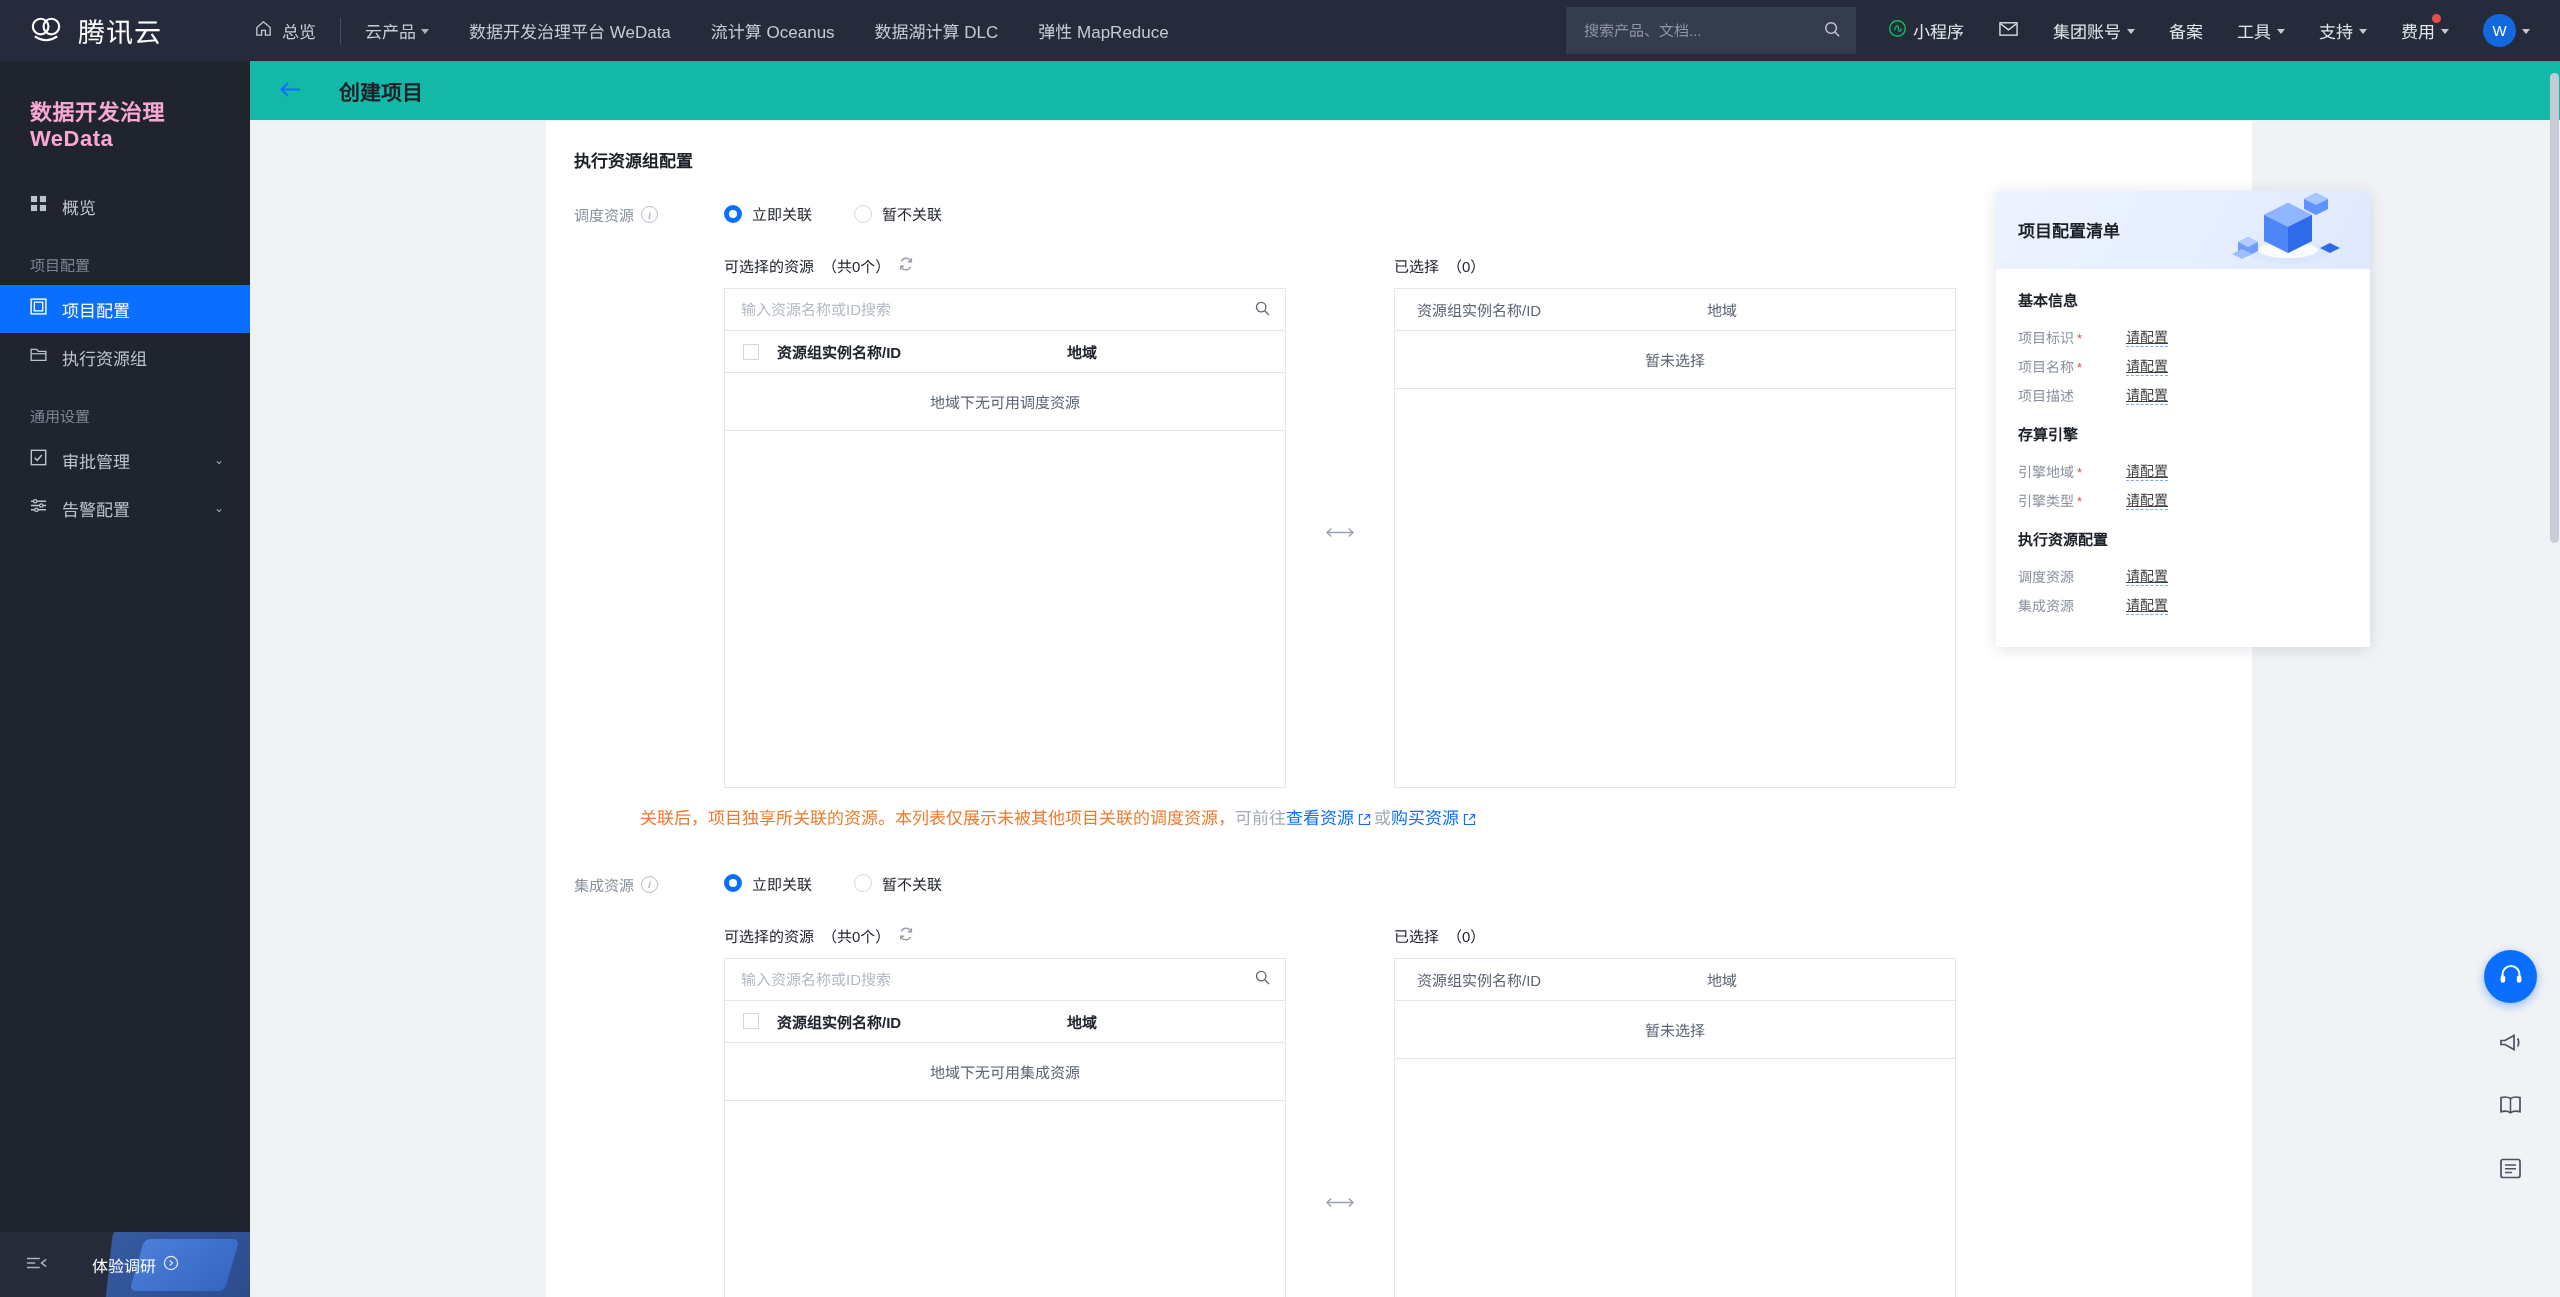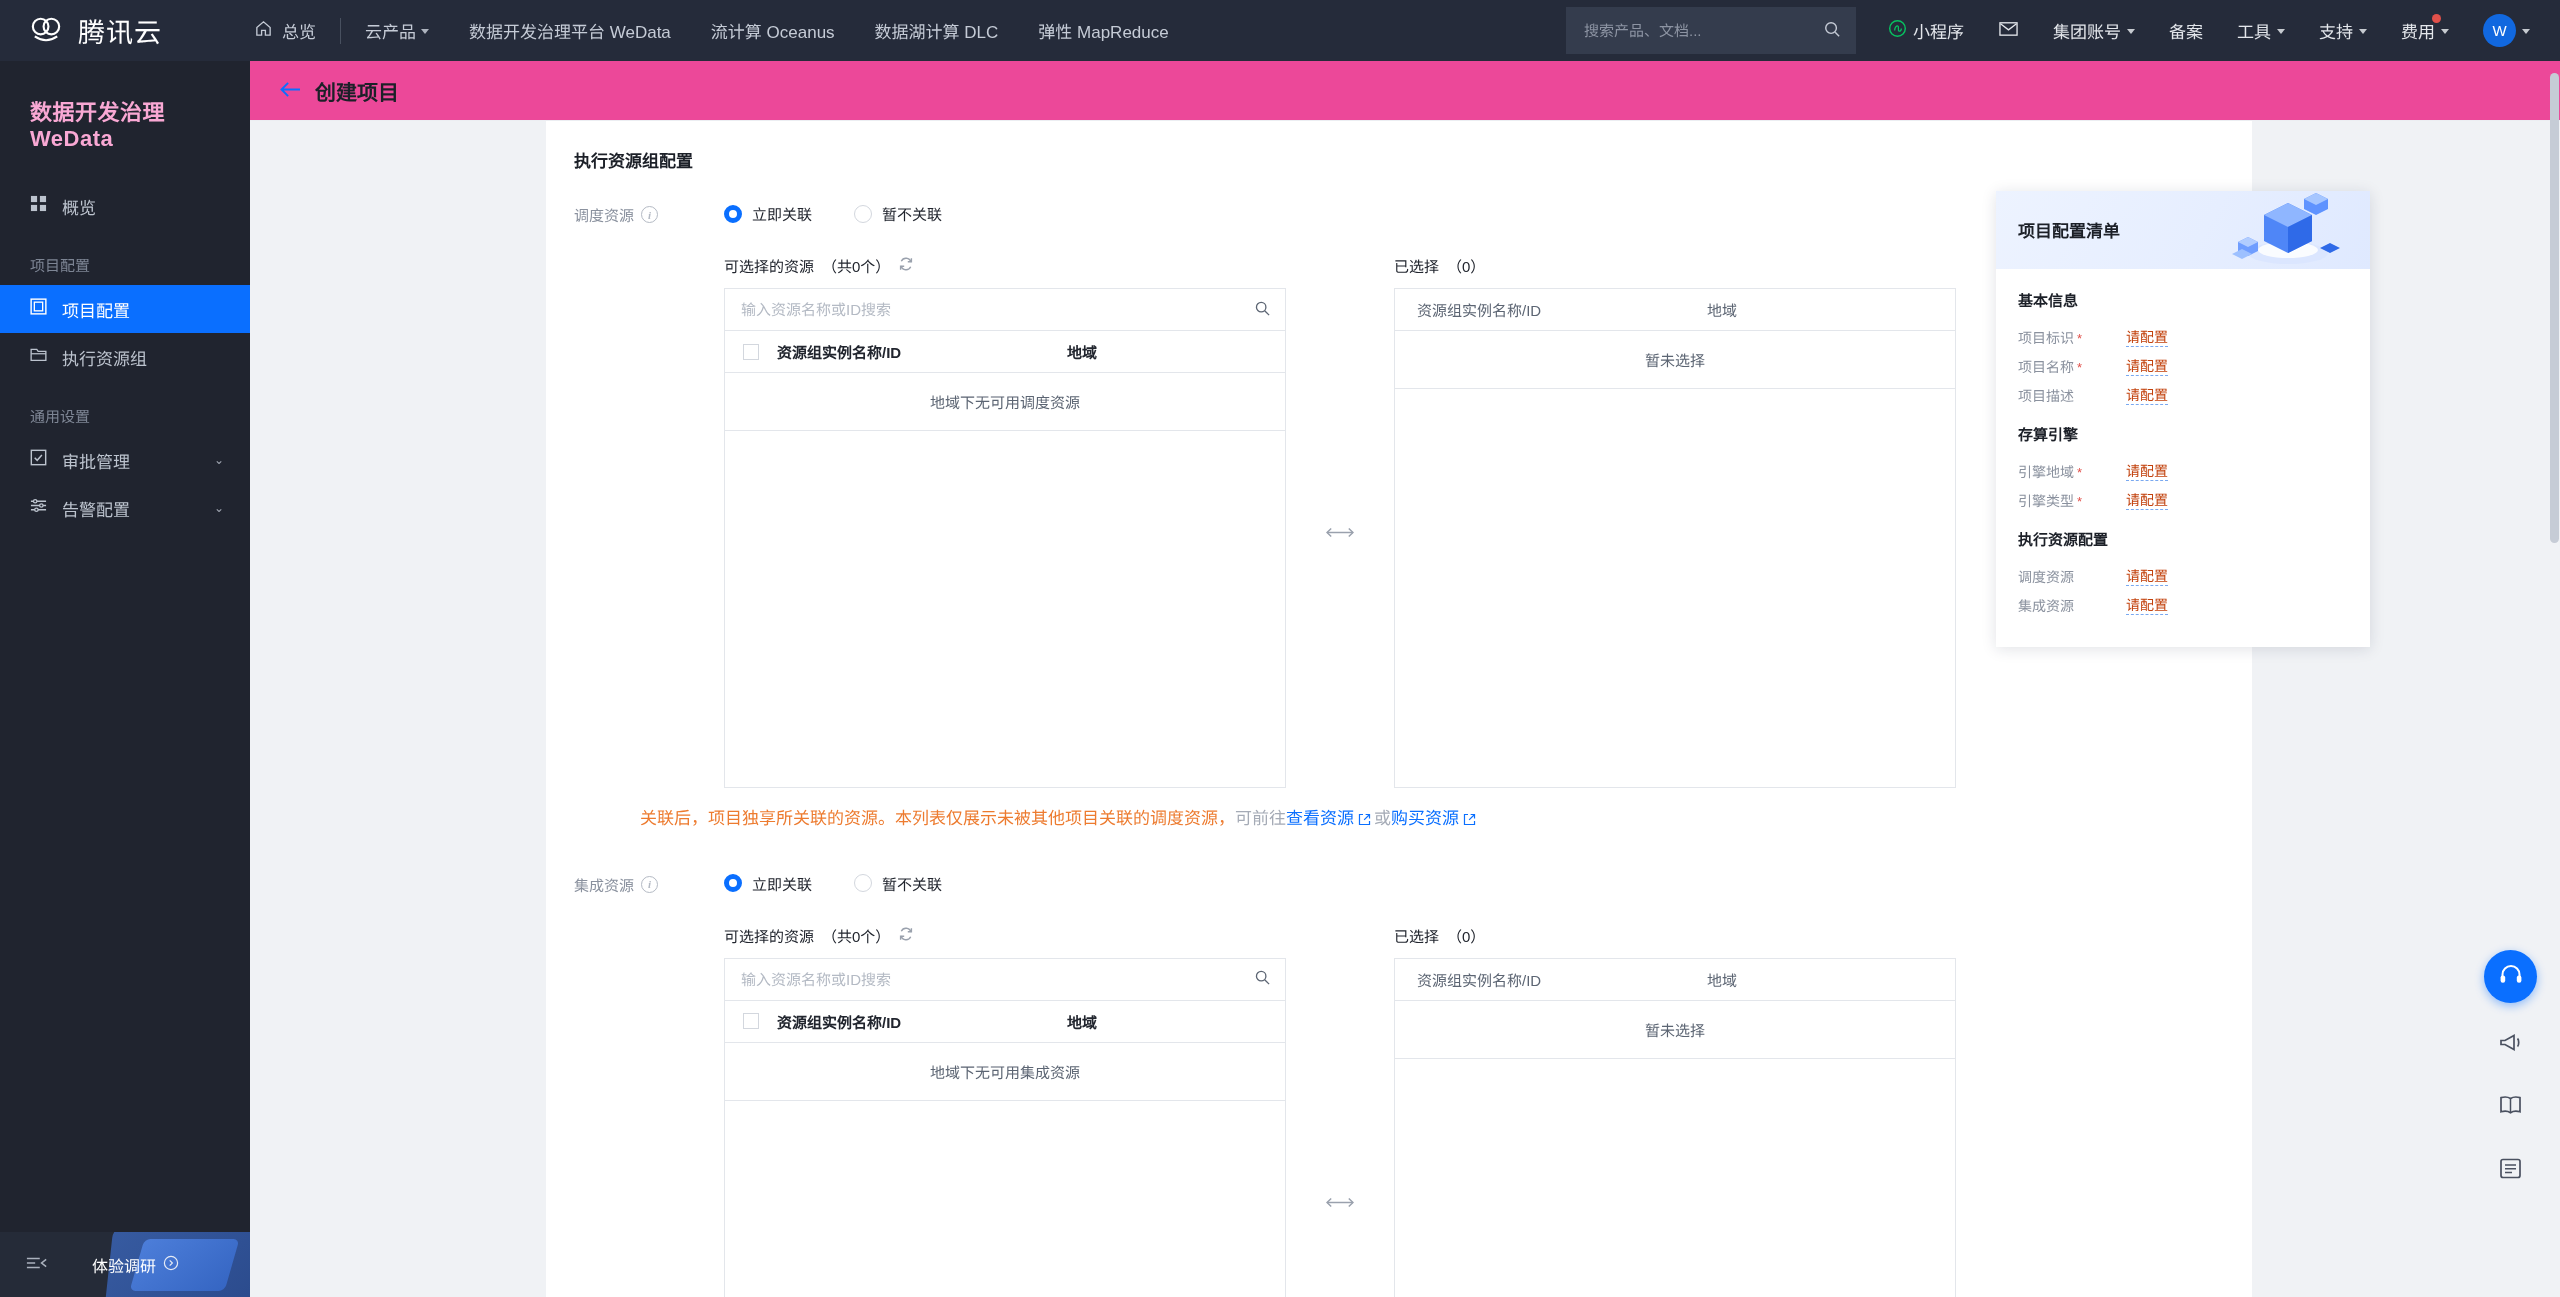--- a/index.html
+++ b/index.html
@@ -67,21 +67,21 @@
   }
   .sb-deco2{
     position:absolute; right:18px; bottom:6px; width:95px; height:52px;
     background:linear-gradient(135deg,#4f82e0,#3668c8); opacity:.9; border-radius:6px;
     transform:skewX(-16deg);
   }
 
   
   .page-head{
     position:absolute; top:61px; left:250px; width:2310px; height:60px;
-    background:#ec4899; display:flex; align-items:center; gap:12px; padding-left:28px;
+    background:#14b8a6; display:flex; align-items:center; gap:36px; padding-left:28px;
     border-bottom:1px solid #eceef2;
   }
   .back-arrow{ cursor:pointer; }
   .page-title{ font-size:21px; font-weight:bold; color:#1c2028;}
 
   
   .content{
     position:absolute; top:121px; left:250px; width:2310px; height:1176px;
     background:#f0f2f5; overflow:hidden;
   }
@@ -141,21 +141,21 @@
     position:relative; overflow:hidden;
   }
   .cl-banner-title{ position:absolute; left:22px; top:26px; font-size:17px; font-weight:bold; color:#1c2028;}
   .cube{ position:absolute; }
   .cl-body{ padding:14px 22px 28px 22px; }
   .cl-h{ font-size:15px; font-weight:bold; color:#1c2028; margin:14px 0 12px 0;}
   .cl-h:first-child{ margin-top:6px; }
   .cl-item{ display:flex; align-items:center; height:29px; font-size:14px;}
   .cl-k{ width:108px; color:#8a919e; }
   .req{ color:#e1504a; margin-left:3px; font-size:13px;}
-  .cl-v{ color:#c2410c; border-bottom:1px dashed #7aa9f0; cursor:pointer; }
+  .cl-v{ color:#404040; border-bottom:1px dashed #7aa9f0; cursor:pointer;text-decoration:underline; }
 
   
   .fab-main{
     position:absolute; right:23px; top:950px; width:53px;height:53px;border-radius:50%;
     background:#0a6fff; box-shadow:0 3px 10px rgba(10,111,255,.42);
     display:flex;align-items:center;justify-content:center; cursor:pointer; z-index:60;
   }
   .fab{
     position:absolute; right:29px; width:41px;height:41px;
     display:flex;align-items:center;justify-content:center; cursor:pointer; z-index:60;

